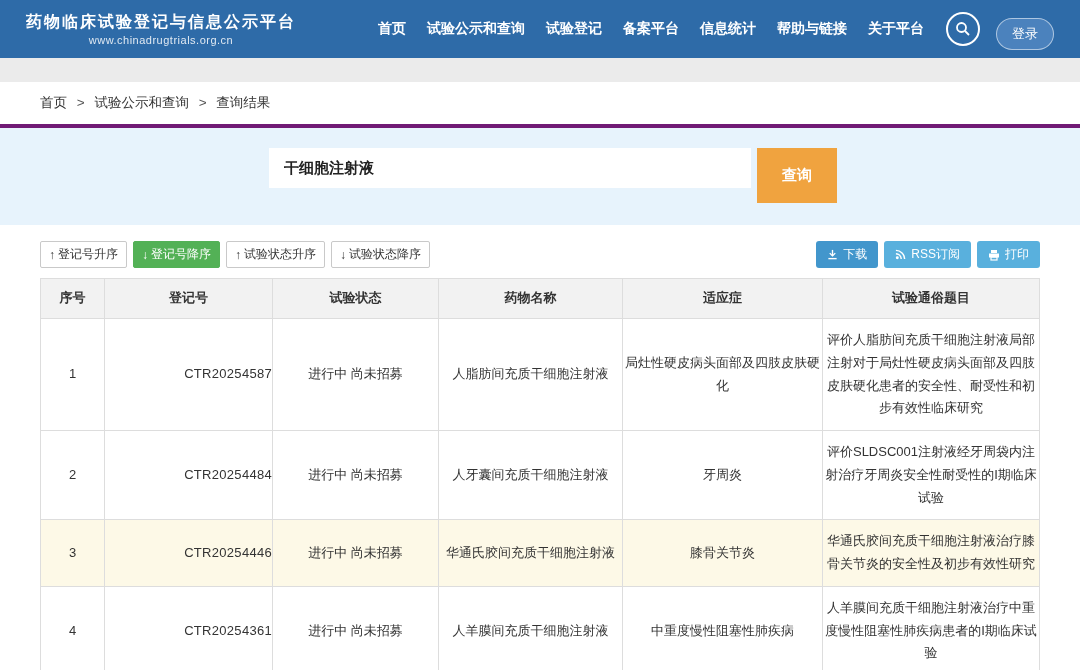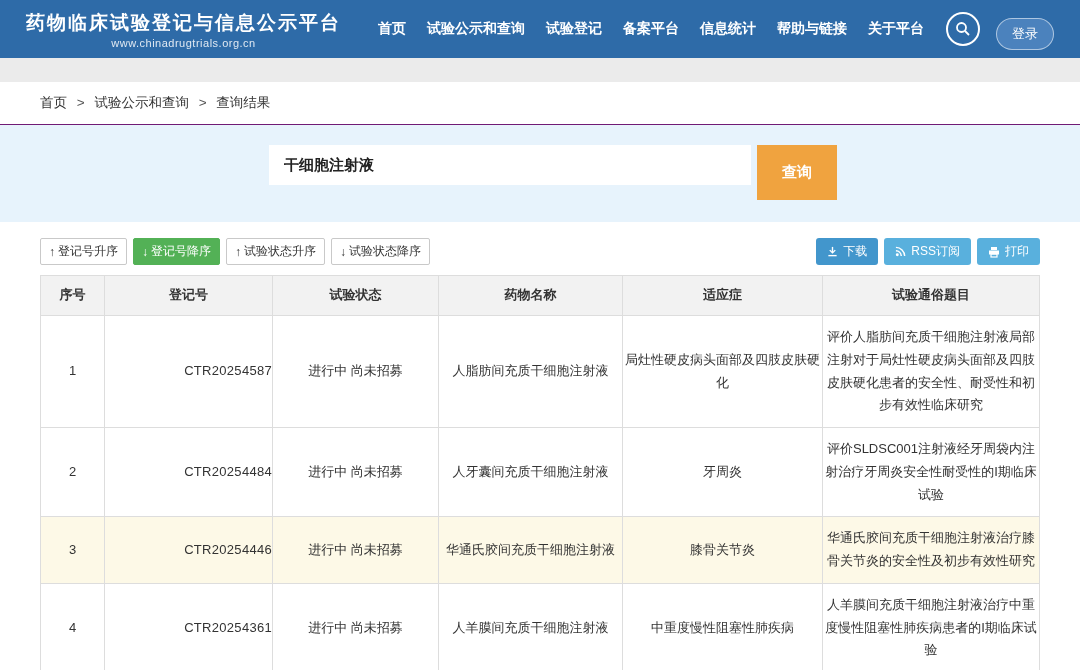--- a/index.html
+++ b/index.html
@@ -3,33 +3,33 @@
 <meta charset="utf-8">
 <style>
   * { margin:0; padding:0; box-sizing:border-box; }
   html,body { width:1080px; height:670px; overflow:hidden; background:#fff;
     font-family:"Liberation Sans","DejaVu Sans",sans-serif; }
 
   
   .header { background:#2e6ba8; height:58px; display:flex; align-items:center;
     padding:0 26px; color:#fff; }
   .brand { display:flex; flex-direction:column; align-items:center; margin-right:30px; }
-  .brand-title { font-size:19px; font-weight:bold; letter-spacing:2px; white-space:nowrap; }
+  .brand-title { font-size:16px; font-weight:bold; letter-spacing:2px; white-space:nowrap; }
   .brand-url { font-size:11px; color:rgba(255,255,255,.85); margin-top:1px; letter-spacing:.5px; }
   .nav { display:flex; align-items:center; gap:21px; margin-left:auto; }
   .nav a { color:#fff; text-decoration:none; font-size:14px; font-weight:600; white-space:nowrap; cursor:pointer; }
   .search-circle { width:34px; height:34px; border:2px solid #fff; border-radius:50%;
     display:flex; align-items:center; justify-content:center; margin-left:22px; cursor:pointer; }
   .login-btn { margin-left:16px; background:#4b82bd; border:1px solid rgba(255,255,255,.55);
     color:#fff; font-size:13px; padding:6px 15px; border-radius:16px; cursor:pointer; white-space:nowrap;margin-top:10px; }
 
   
   .gray-strip { height:24px; background:#ebebeb; }
   .breadcrumb { padding:12px 40px; font-size:13.5px; color:#333; background:#fff;
-    border-bottom:1px solid #701a75; }
+    border-bottom:4px solid #701a75; }
   .breadcrumb span.sep { margin:0 6px; color:#555; }
   .breadcrumb a { color:#333; text-decoration:none; cursor:pointer; }
 
   
   .search-band { background:#e7f3fc; padding:20px 0 22px; }
   .search-row { display:flex; justify-content:center; align-items:stretch; }
   .search-input { width:482px; height:40px; border:1px solid #fff; background:#fff;
     padding:0 14px; font-size:15px; font-weight:600; color:#222; outline:none;
     font-family:inherit;margin-left:26px; }
   .btn-query { width:80px; height:55px; margin-left:6px; border:none; cursor:pointer;

